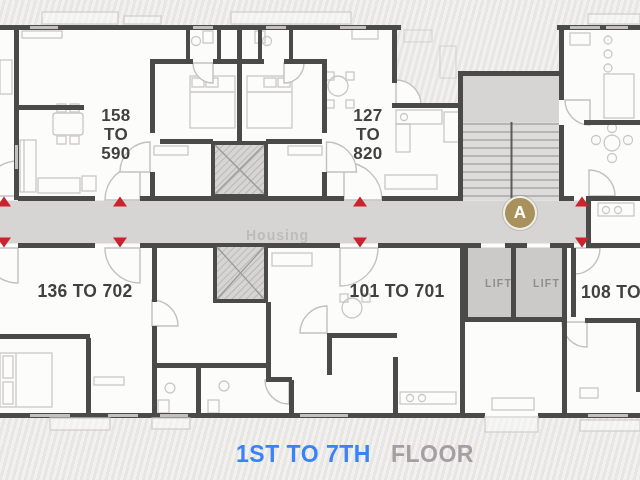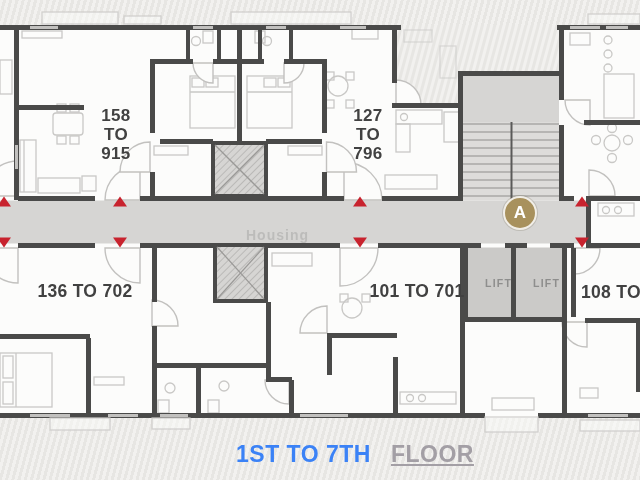--- a/index.html
+++ b/index.html
@@ -23,21 +23,21 @@
     position:absolute;z-index:7;width:34px;height:34px;border-radius:50%;
     background:#a8915d;border:2px solid #f1eee7;box-sizing:border-box;
     color:#ffffff;font-weight:bold;font-size:17px;text-align:center;line-height:30px;
     box-shadow:0 0 0 1px rgba(120,110,90,.25);
   }
   .caption{
     position:absolute;z-index:6;left:175px;top:441px;width:360px;text-align:center;
     font-size:23px;font-weight:bold;letter-spacing:.5px;white-space:nowrap;
   }
   .caption .range{color:#5e4b66;}
-  .caption .word{color:#a39fa5;margin-left:20px;text-decoration:underline;}
+  .caption .word{color:#a39fa5;margin-left:20px;}
   .watermark{
     position:absolute;z-index:4;left:246px;top:227px;font-size:14px;font-weight:bold;
     color:#7d7d7d;opacity:.28;letter-spacing:1px;
   }
 </style>
 </head>
 <body>
 
 <svg id="plan-svg" width="640" height="480" viewBox="0 0 640 480" xmlns="http://www.w3.org/2000/svg">
   <defs>
@@ -296,32 +296,32 @@
     <polygon points="360,247.5 353,237.5 367,237.5"></polygon>
     <polygon points="582,247.5 575,237.5 589,237.5"></polygon>
   </g>
 </svg>
 
 <div class="watermark">Housing</div>
 
 <div class="unit-label" style="left:88px;top:106px;width:56px;">
   <div>158</div>
   <div>TO</div>
-  <div>915</div>
+  <div>590</div>
 </div>
 
 <div class="unit-label" style="left:340px;top:106px;width:56px;">
   <div>127</div>
   <div>TO</div>
-  <div>796</div>
+  <div>820</div>
 </div>
 
 <div class="unit-label single" style="left:20px;top:282px;width:130px;">136 TO 702</div>
 
-<div class="unit-label single" style="left:352px;top:282px;width:130px;">101 TO 701</div>
+<div class="unit-label single" style="left:332px;top:282px;width:130px;">101 TO 701</div>
 
 <div class="unit-label single" style="left:581px;top:283px;width:110px;text-align:left;">108 TO</div>
 
 <div class="lift-label" style="left:466px;top:277px;width:46px;">LIFT</div>
 <div class="lift-label" style="left:514px;top:277px;width:46px;">LIFT</div>
 
 <div class="badge" style="left: 503px; top: 196px; background-color: rgb(168, 145, 93);">A</div>
 
 <div class="caption">
   <span class="range" style="color: #3b82f6;">1ST TO 7TH</span><span class="word" style="color: rgb(163, 159, 165);">FLOOR</span>

